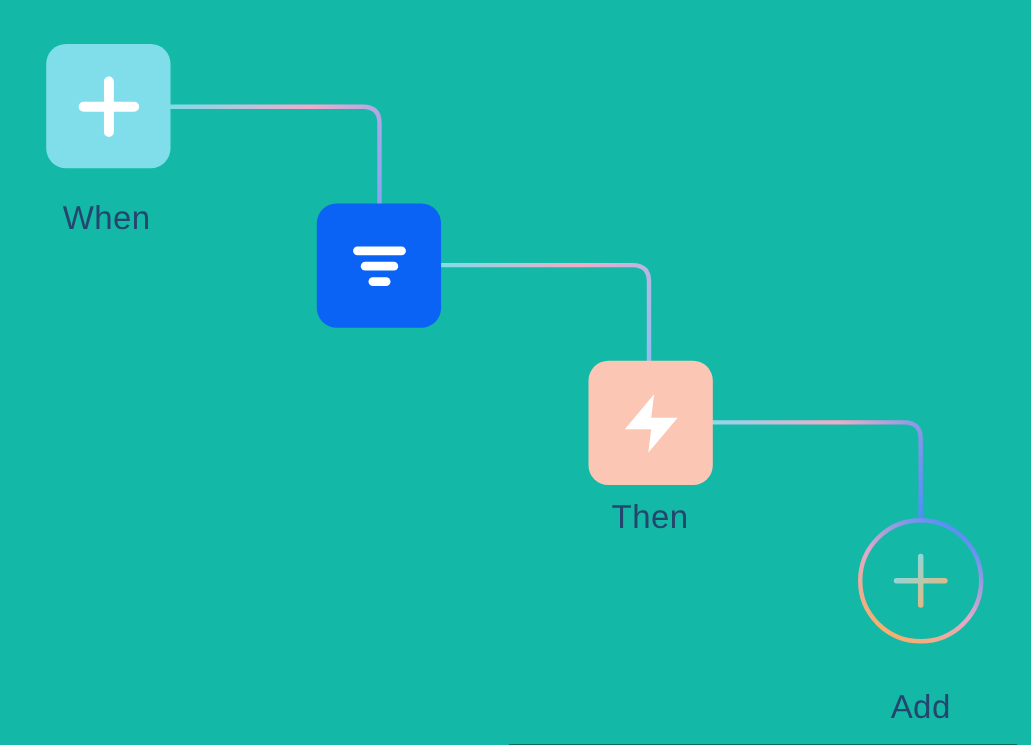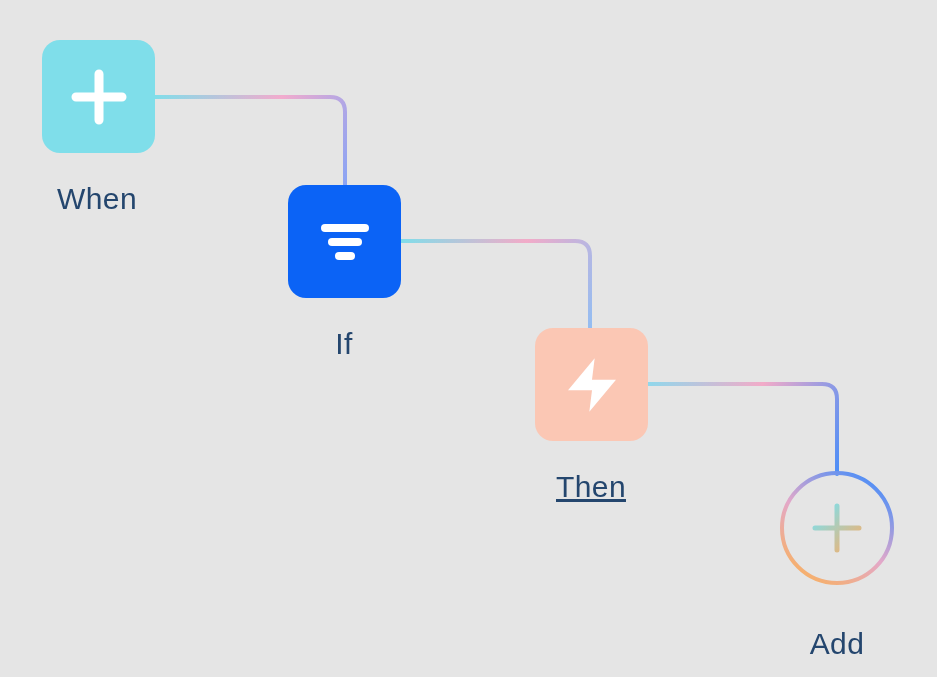--- a/index.html
+++ b/index.html
@@ -51,27 +51,27 @@
     position: absolute;
     width: 160px;
     text-align: center;
     font-size: 30px;
     font-weight: 500;
     letter-spacing: 0.4px;
     user-select: none;
   }
   #when-label { left: 17px;  top: 182px; }
   #if-label   { left: 264px; top: 327px; }
-  #then-label { left: 511px; top: 470px; text-decoration: underline; }
+  #then-label { left: 511px; top: 454px; }
   #add-label  { left: 757px; top: 615px; }
 </style>
 </head>
 <body>
 
-<div class="canvas" style="background: #e5e5e5;">
+<div class="canvas" style="background: #14b8a6;">
 
   <svg class="connector-layer" xmlns="http://www.w3.org/2000/svg">
     <defs>
       <linearGradient id="grad-when-if" gradientUnits="userSpaceOnUse" x1="153" y1="97" x2="345" y2="187">
         <stop offset="0" stop-color="#7FDEEA"></stop>
         <stop offset="0.55" stop-color="#F2ABCD"></stop>
         <stop offset="1" stop-color="#8AA4F4"></stop>
       </linearGradient>
       <linearGradient id="grad-if-then" gradientUnits="userSpaceOnUse" x1="399" y1="241" x2="590" y2="330">
         <stop offset="0" stop-color="#7FDEEA"></stop>
@@ -96,21 +96,20 @@
   </div>
   <div class="node-label" id="when-label" style="color: rgb(36, 70, 110);">When</div>
 
   <div class="node-box" id="if-box" style="background: rgb(11, 99, 246);">
     <svg width="60" height="60" viewBox="0 0 60 60" xmlns="http://www.w3.org/2000/svg">
       <rect x="6" y="12" width="48" height="8" rx="4" fill="#FFFFFF"></rect>
       <rect x="13" y="26" width="34" height="8" rx="4" fill="#FFFFFF"></rect>
       <rect x="20" y="40" width="20" height="8" rx="4" fill="#FFFFFF"></rect>
     </svg>
   </div>
-  <div class="node-label" id="if-label" style="color: rgb(36, 70, 110);">If</div>
 
   <div class="node-box" id="then-box" style="background: rgb(251, 199, 180);">
     <svg width="64" height="64" viewBox="0 0 24 24" xmlns="http://www.w3.org/2000/svg">
       <path d="M13 2 L3 14 L12 14 L11 22 L21 10 L12 10 L13 2 Z" fill="#FFFFFF"></path>
     </svg>
   </div>
   <div class="node-label" id="then-label" style="color: rgb(36, 70, 110);">Then</div>
 
   <svg id="add-node" viewBox="0 0 120 120" xmlns="http://www.w3.org/2000/svg">
     <defs>

